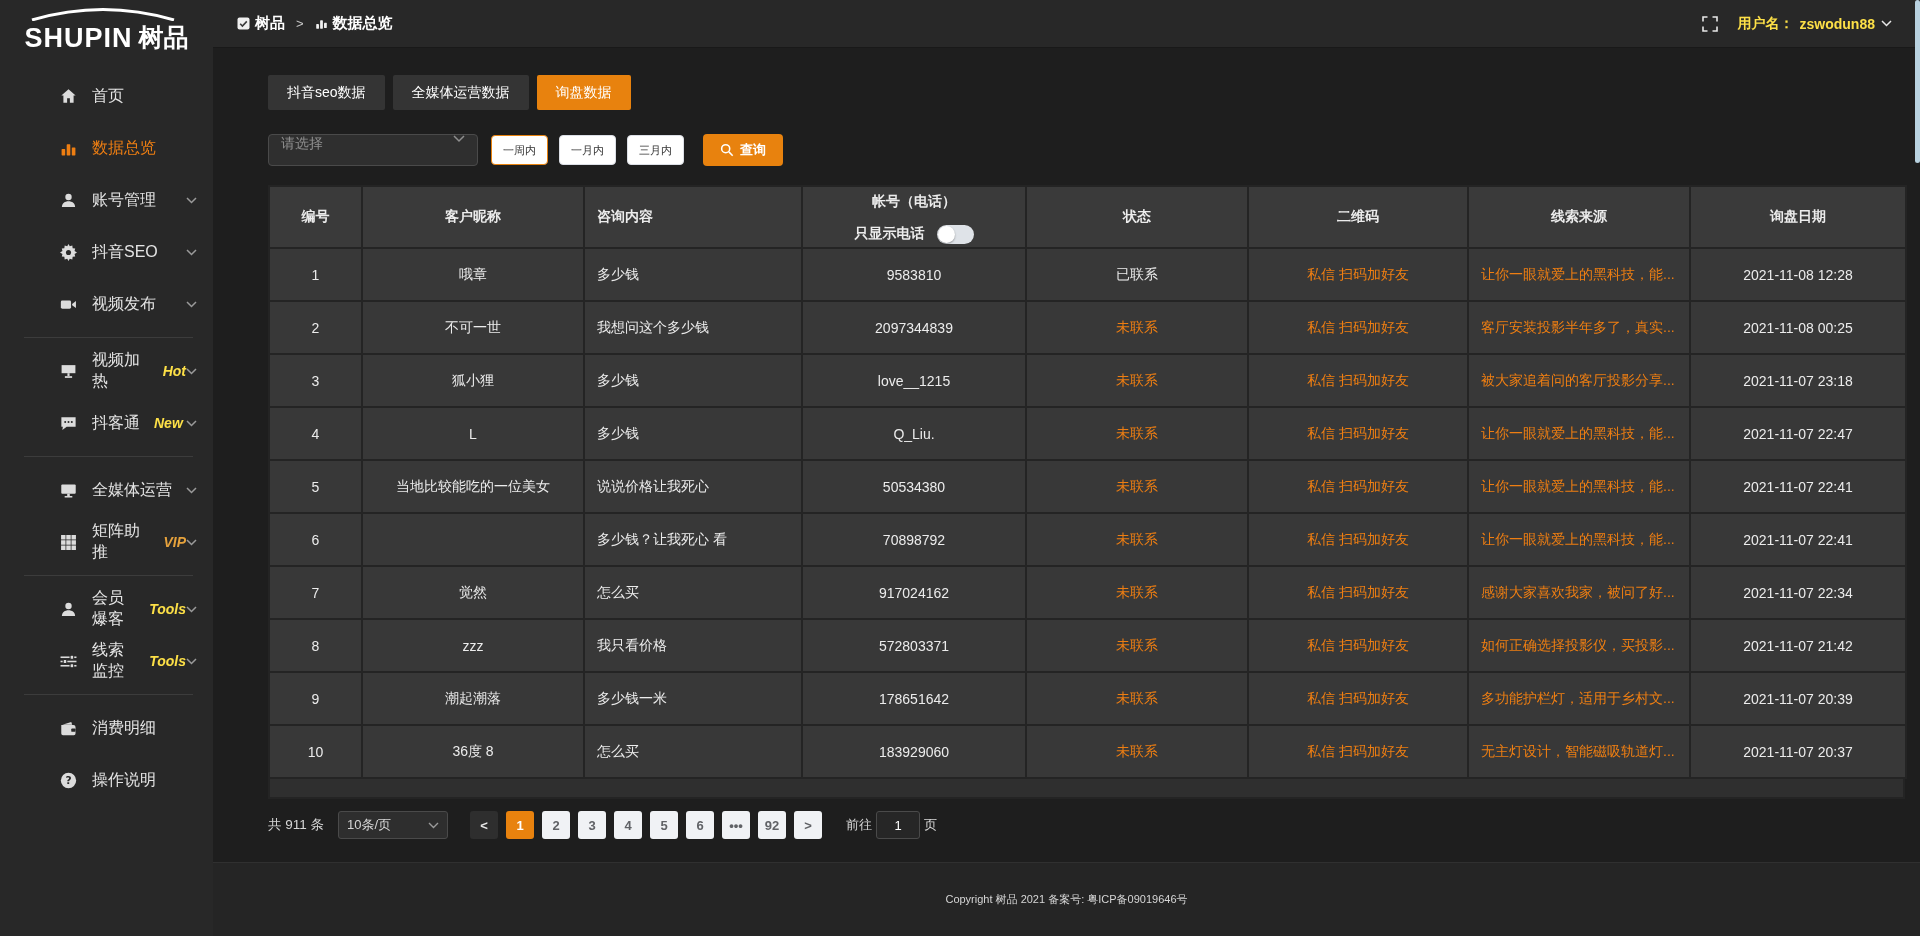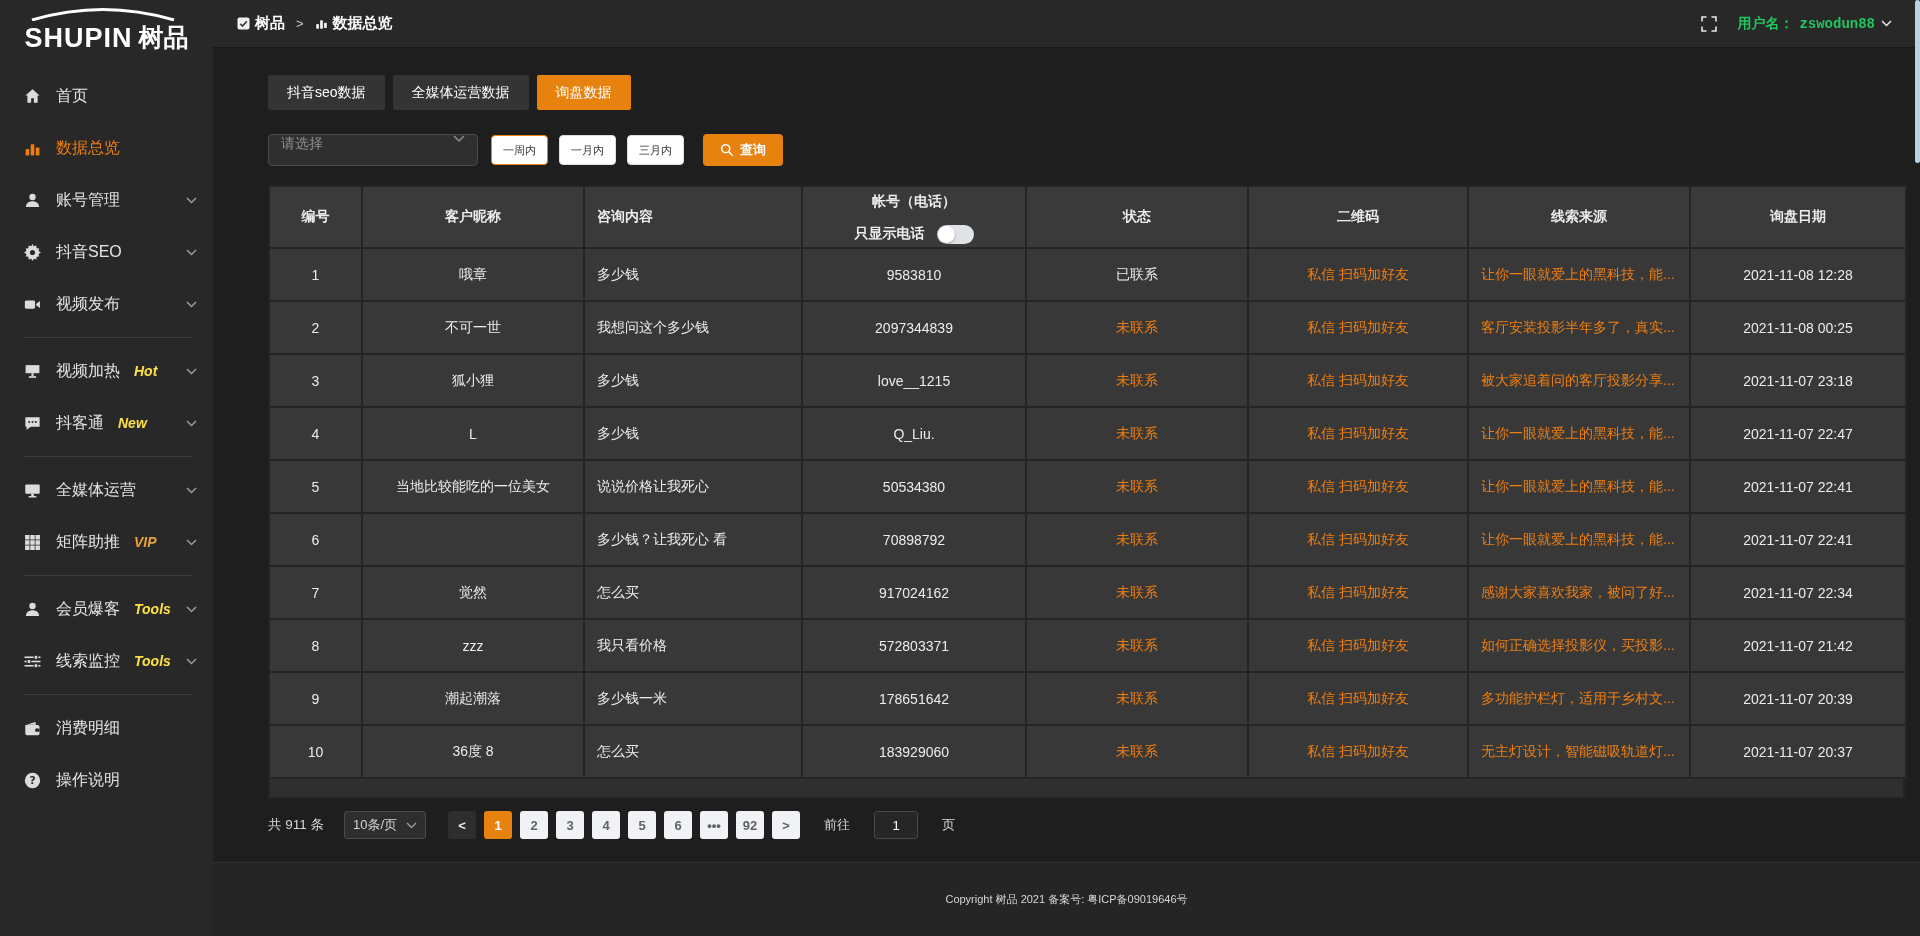--- a/index.html
+++ b/index.html
@@ -7,40 +7,40 @@
   body { background:#1e1e1e; font-family:"Liberation Sans","DejaVu Sans",sans-serif; color:#e8e8e8; position:relative; }
   .app { display:flex; height:100%; }
 
   
   .sidebar { width:213px; flex:0 0 213px; background:#282828; height:100%; padding-top:4px; }
   .logo { height:56px; display:flex; align-items:flex-end; justify-content:center; position:relative; padding-bottom:6px; }
   .logo .arc { position:absolute; top:3px; left:28px; }
   .logo-en { font-size:27px; font-weight:900; letter-spacing:1px; color:#fff; }
   .logo-cn { font-size:25px; font-weight:900; color:#fff; margin-left:6px; }
   .nav { padding-top:10px; }
-  .nav-item { height:52px; display:flex; align-items:center; padding:0 16px 0 24px; font-size:16px; color:#e4e4e4; cursor:pointer; }
+  .nav-item { height:52px; display:flex; align-items:center; padding:0 16px 0 24px; font-size:16px; color:#e4e4e4; cursor:pointer;margin-left:36px; }
   .nav-item .icon { width:17px; height:17px; margin-right:15px; flex:0 0 17px; }
   .nav-item .icon svg { display:block; }
   .nav-item.active { color:#ee7e12; }
   .nav-item.active .label { color:#ee7e12; }
   .badge { margin-left:14px; font-size:14px; font-weight:700; font-style:italic; }
   .badge.red { color:#fde047; }
   .badge.gold { color:#e6a23c; }
   .chev { margin-left:auto; display:flex; }
   .divider { height:1px; background:#3c3c3c; margin:7px 20px 7px 24px; }
 
   
   .main { flex:1; display:flex; flex-direction:column; min-width:0; background:#1e1e1e; }
   .topbar { height:48px; flex:0 0 48px; background:#282828; display:flex; align-items:center; padding:0 28px 0 24px; border-bottom:1px solid #191919; }
   .breadcrumb { display:flex; align-items:center; gap:7px; font-size:15px; font-weight:700; color:#fff; }
   .breadcrumb .gt { color:#c9c9c9; font-weight:400; font-size:13px; margin:0 4px; }
   .crumb { display:flex; align-items:center; gap:5px; cursor:pointer; }
   .topbar-right { margin-left:auto; display:flex; align-items:center; gap:20px; }
   .fullscreen-btn { display:flex; cursor:pointer; }
-  .user-box { display:flex; align-items:center; gap:6px; font-size:14px; font-weight:700; color:#22c55e; cursor:pointer;font-family:Liberation Mono, monospace; }
+  .user-box { display:flex; align-items:center; gap:6px; font-size:14px; font-weight:700; color:#fde047; cursor:pointer; }
 
   
   .content { flex:1; padding:27px 15px 0 55px; }
   .tabs { display:flex; gap:8px; }
   .tab { background:#343434; color:#fff; font-size:14px; height:35px; line-height:35px; padding:0 19px; border-radius:2px; cursor:pointer; }
   .tab.active { background:#e8820e; }
 
   .filters { margin-top:24px; display:flex; align-items:center; }
   .select { width:210px; height:32px; background:#2f2f2f; border:1px solid #4a4a4a; border-radius:4px; color:#8f8f8f; font-size:14px; display:flex; align-items:flex-start; justify-content:space-between; padding:0 12px; cursor:pointer; }
   .period { height:30px; min-width:52px; padding:0 11px; margin-left:11px; background:#fff; border:1px solid #dcdfe6; border-radius:4px; color:#333; font-size:11px; line-height:28px; text-align:center; cursor:pointer; }
@@ -58,26 +58,26 @@
   td.status.contacted { color:#ececec; }
   .acc-head { line-height:20px; }
   .acc-line2 { display:flex; align-items:center; justify-content:center; gap:12px; margin-top:14px; }
   .toggle { width:37px; height:19px; border-radius:10px; background:#dfe3e8; position:relative; display:inline-block; cursor:pointer; flex:0 0 37px; }
   .toggle::after { content:""; position:absolute; left:1px; top:1px; width:17px; height:17px; border-radius:50%; background:#fff; box-shadow:0 1px 2px rgba(0,0,0,.35); }
   .table-bottom { width:1637px; height:20px; background:#2f2f2f; border:2px solid #242424; border-top:none; }
 
   
   .pagination { margin-top:12px; display:flex; align-items:center; font-size:13px; color:#d6d6d6; }
   .pg-total { font-size:13.5px; margin-right:14px; }
-  .size-select { width:82px; height:28px; background:#2e2e2e; border:1px solid #4a4a4a; border-radius:3px; display:flex; align-items:center; justify-content:space-between; padding:0 8px; color:#d6d6d6; cursor:pointer; margin-right:22px;margin-left:6px; }
+  .size-select { width:110px; height:28px; background:#2e2e2e; border:1px solid #4a4a4a; border-radius:3px; display:flex; align-items:center; justify-content:space-between; padding:0 8px; color:#d6d6d6; cursor:pointer; margin-right:22px; }
   .page-btn { min-width:28px; height:28px; padding:0 4px; margin-right:8px; border-radius:3px; background:#f0f2f5; color:#606266; font-weight:700; font-size:13px; display:flex; align-items:center; justify-content:center; cursor:pointer; }
   .page-btn.dark { background:#2e2e2e; color:#e8e8e8; }
   .page-btn.active { background:#e8820e; color:#fff; }
   .pages { display:flex; }
-  .goto { display:flex; align-items:center; gap:24px; margin-left:16px; }
+  .goto { display:flex; align-items:center; gap:4px; margin-left:16px; }
   .goto input { width:44px; height:28px; background:#262626; border:1px solid #4a4a4a; border-radius:3px; color:#fff; text-align:center; font-size:13px; font-family:inherit; }
 
   
   .page-footer { height:74px; flex:0 0 74px; background:#252525; border-top:1px solid #303030; display:flex; align-items:center; justify-content:center; color:#d6d6d6; font-size:11px; }
 
   .scroll-thumb { position:fixed; top:0; right:0; width:5px; height:163px; background:#b9d2e0; border-radius:3px; cursor:pointer; }
 </style>
 </head>
 <body>
 

